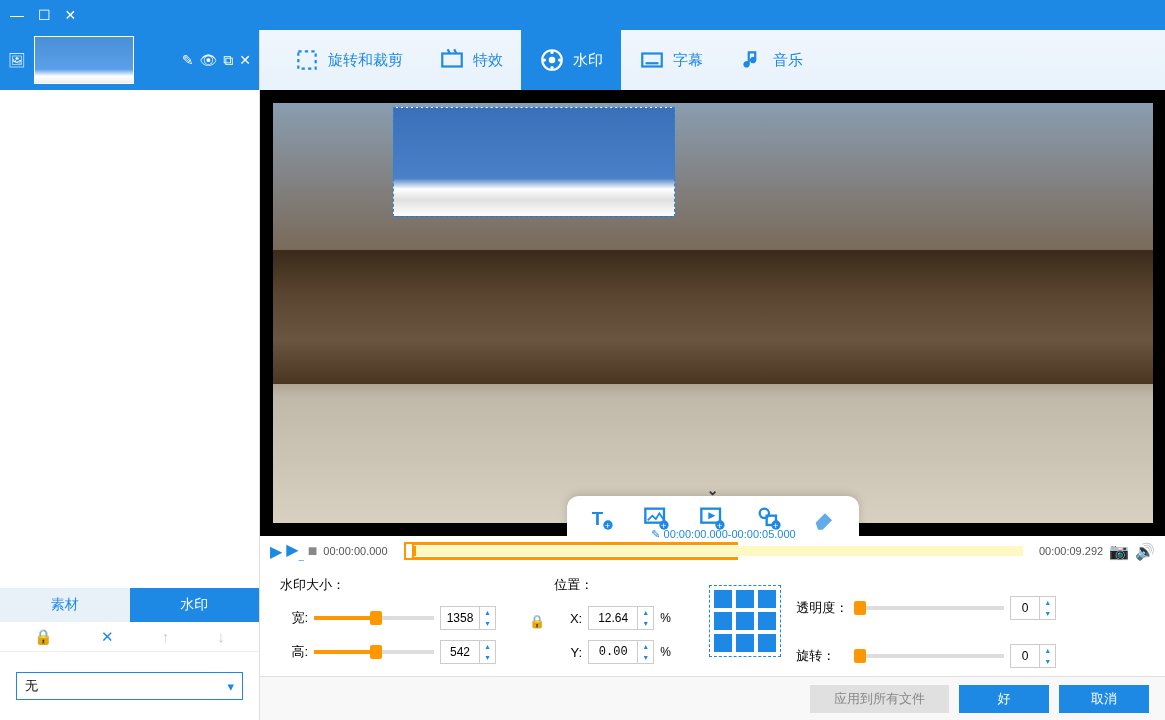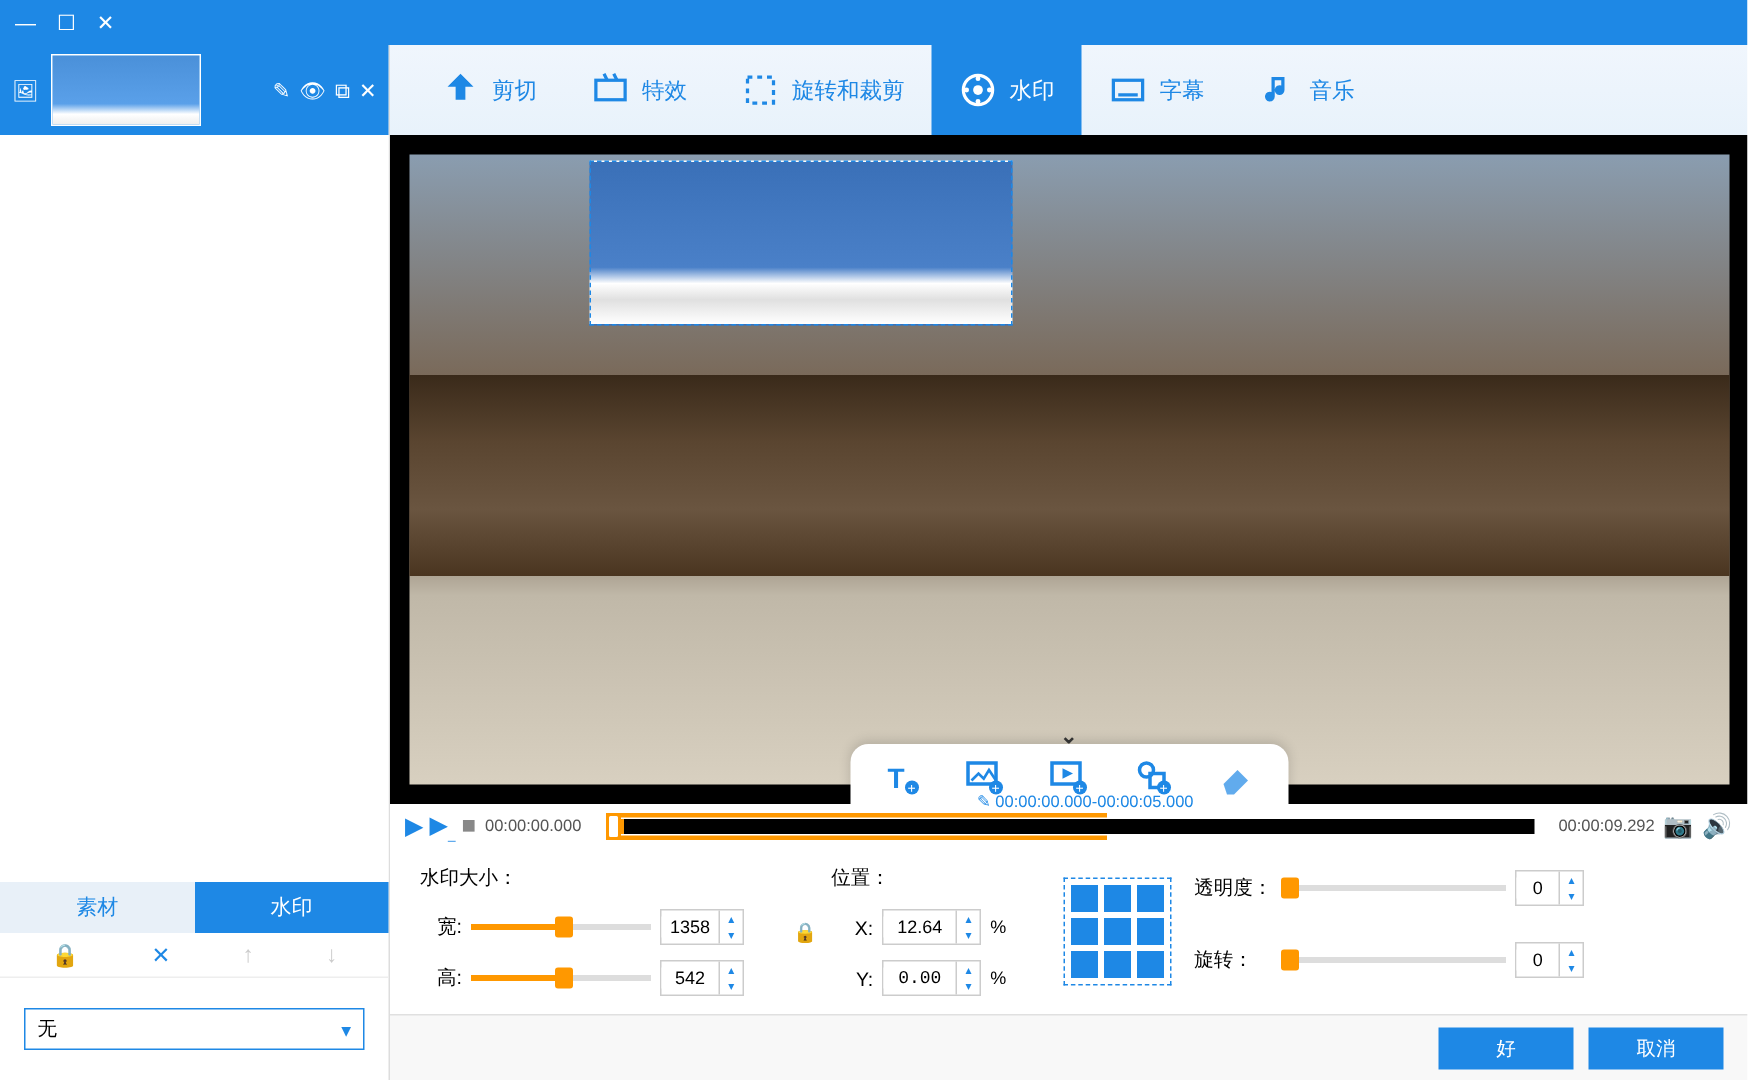--- a/index.html
+++ b/index.html
@@ -47,21 +47,21 @@
 .branch { position: absolute; top: 35%; left: 0; right: 0; height: 32%; background: linear-gradient(to bottom, #3a2a1a, #5a4530, #6a5540, #4a3520); }
 .watermark-overlay { position: absolute; top: 4px; left: 120px; width: 282px; height: 110px; background: linear-gradient(to bottom, #3a70b8 0%, #4a80c8 65%, #fff 75%, #e0e0e0 85%, #fff 100%); border: 1px dashed #1e88e5; }
 
 .float-toolbar { position: absolute; bottom: 0; left: 50%; transform: translateX(-50%); background: #fff; border-radius: 12px 12px 0 0; padding: 8px 20px 4px; display: flex; gap: 28px; box-shadow: 0 -2px 8px rgba(0,0,0,0.15); }
 .float-toolbar::before { content: "⌄"; position: absolute; top: -14px; left: 50%; transform: translateX(-50%); color: #333; font-size: 14px; font-weight: bold; }
 .float-btn { color: #1e88e5; font-size: 22px; cursor: pointer; width: 28px; height: 28px; display: flex; align-items: center; justify-content: center; }
 
 .timeline-row { height: 30px; display: flex; align-items: center; padding: 0 10px; gap: 6px; font-size: 11px; color: #555; }
 .play-controls { display: flex; gap: 4px; align-items: center; }
 .play-controls span { color: #1e88e5; cursor: pointer; font-size: 16px; }
-.timeline-track { flex: 1; height: 10px; background: #000000; position: relative; margin: 0 10px; }
+.timeline-track { flex: 1; height: 10px; background: #fef9c3; position: relative; margin: 0 10px; }
 .timeline-progress { position: absolute; left: 0; top: 0; bottom: 0; background: #ff9800; width: 2%; }
 .timeline-selection { position: absolute; left: 0; width: 54%; top: -4px; bottom: -4px; border-top: 3px solid #ff9800; border-bottom: 3px solid #ff9800; }
 .timeline-handle { position: absolute; left: 0%; top: -4px; width: 10px; height: 18px; background: #fff; border: 2px solid #ff9800; border-radius: 3px; }
 .time-label { font-size: 11px; }
 .edit-time { color: #1e88e5; cursor: pointer; }
 .right-controls { display: flex; gap: 6px; align-items: center; }
 .right-controls span { color: #1e88e5; cursor: pointer; font-size: 16px; }
 
 .params-area { height: 110px; padding: 10px 20px; display: flex; gap: 5px; font-size: 13px; }
 .param-group { display: flex; flex-direction: column; gap: 10px; }
@@ -129,41 +129,33 @@
         <span>无</span>
       </div>
     </div>
   </div>
 
   <div class="content">
     <div class="top-tabs">
       <div class="top-tab">
         <span class="top-tab-icon">
             <svg viewBox="0 0 24 24">
-              <path fill="#1e88e5" d="M12 2l-8 8h5v8h6v-8h5z"></path>
-            </svg>
-          </span>
-        <span>剪切</span>
+              <rect x="4" y="4" width="16" height="16" fill="none" stroke="#1e88e5" stroke-width="2" stroke-dasharray="3"></rect>
+            </svg>
+          </span>
+        <span>旋转和裁剪</span>
       </div>
       <div class="top-tab">
         <span class="top-tab-icon">
             <svg viewBox="0 0 24 24">
               <rect x="3" y="6" width="18" height="12" fill="none" stroke="#1e88e5" stroke-width="2"></rect>
               <path d="M8 2l2 4m4-4l2 4" stroke="#1e88e5" stroke-width="2"></path>
             </svg>
           </span>
         <span>特效</span>
-      </div>
-      <div class="top-tab">
-        <span class="top-tab-icon">
-            <svg viewBox="0 0 24 24">
-              <rect x="4" y="4" width="16" height="16" fill="none" stroke="#1e88e5" stroke-width="2" stroke-dasharray="3"></rect>
-            </svg>
-          </span>
-        <span>旋转和裁剪</span>
       </div>
       <div class="top-tab active">
         <span class="top-tab-icon">
             <svg viewBox="0 0 24 24">
               <circle cx="12" cy="12" r="9" fill="none" stroke="#fff" stroke-width="2"></circle>
               <circle cx="12" cy="12" r="3" fill="#fff"></circle>
               <circle cx="12" cy="5" r="1.5" fill="#fff"></circle>
               <circle cx="19" cy="12" r="1.5" fill="#fff"></circle>
               <circle cx="12" cy="19" r="1.5" fill="#fff"></circle>
               <circle cx="5" cy="12" r="1.5" fill="#fff"></circle>
@@ -318,21 +310,21 @@
           <div class="pos-cell"></div>
           <div class="pos-cell"></div>
         <div class="pos-cell"></div>
           <div class="pos-cell"></div>
           <div class="pos-cell"></div>
         <div class="pos-cell"></div>
           <div class="pos-cell"></div>
           <div class="pos-cell"></div>
       </div>
       <div class="param-group" style="margin-left:10px;width:260px">
-        <div class="param-row" style="margin-top:4px">
+        <div class="param-row" style="margin-top:20px">
           <span style="width:56px">透明度：</span>
           <div class="wide-slider">
               <div class="slider-fill" style="width:2%"></div>
               <div class="slider-thumb" style="left:2%"></div>
             </div>
           <div class="spinner" style="width:46px">
               <input style="width: 28px;" value="0">
               <div class="spinner-btns">
                 <span>▴</span>
                 <span>▾</span>
@@ -350,17 +342,18 @@
               <div class="spinner-btns">
                 <span>▴</span>
                 <span>▾</span>
               </div>
             </div>
         </div>
       </div>
     </div>
 
     <div class="bottom-buttons">
+      <button class="btn btn-disabled">应用到所有文件</button>
       <button class="btn btn-primary">好</button>
       <button class="btn btn-primary">取消</button>
     </div>
   </div>
 </div>
 
 </body></html>

